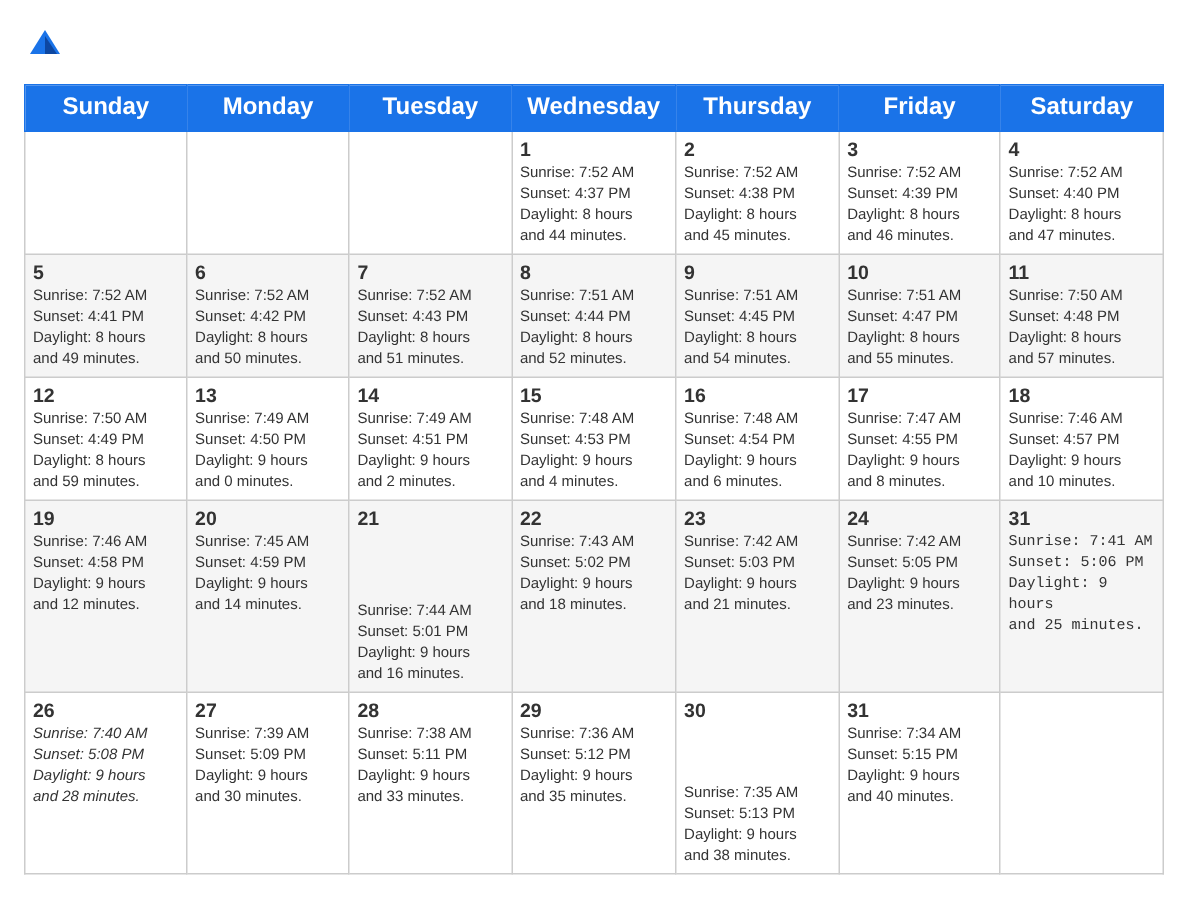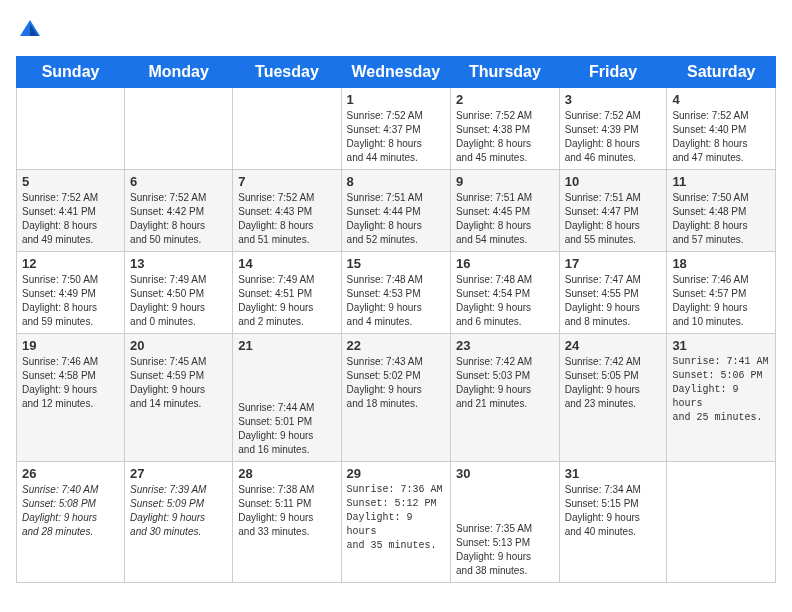--- a/index.html
+++ b/index.html
@@ -307,35 +307,35 @@
       <tr>
         <td>
           <div class="day-number">26</div>
           <div class="day-info" style="white-space: pre-line; font-style: italic;">Sunrise: 7:40 AM
 Sunset: 5:08 PM
 Daylight: 9 hours
 and 28 minutes.</div>
         </td>
         <td>
           <div class="day-number">27</div>
-          <div class="day-info" style="white-space: pre-line; font-style: italic;">Sunrise: 7:39 AM
+          <div class="day-info" style="white-space: pre-line;">Sunrise: 7:39 AM
 Sunset: 5:09 PM
 Daylight: 9 hours
 and 30 minutes.</div>
         </td>
         <td>
           <div class="day-number">28</div>
           <div class="day-info" style="white-space: pre-line;">Sunrise: 7:38 AM
 Sunset: 5:11 PM
 Daylight: 9 hours
 and 33 minutes.</div>
         </td>
         <td>
           <div class="day-number">29</div>
-          <div class="day-info" style="white-space: pre-line; font-family: Liberation Mono, monospace;">Sunrise: 7:36 AM
+          <div class="day-info" style="white-space: pre-line;">Sunrise: 7:36 AM
 Sunset: 5:12 PM
 Daylight: 9 hours
 and 35 minutes.</div>
         </td>
         <td>
           <div class="day-number">30</div>
           <div class="day-info" style="white-space: pre-line; margin-top: 41px;">Sunrise: 7:35 AM
 Sunset: 5:13 PM
 Daylight: 9 hours
 and 38 minutes.</div>

